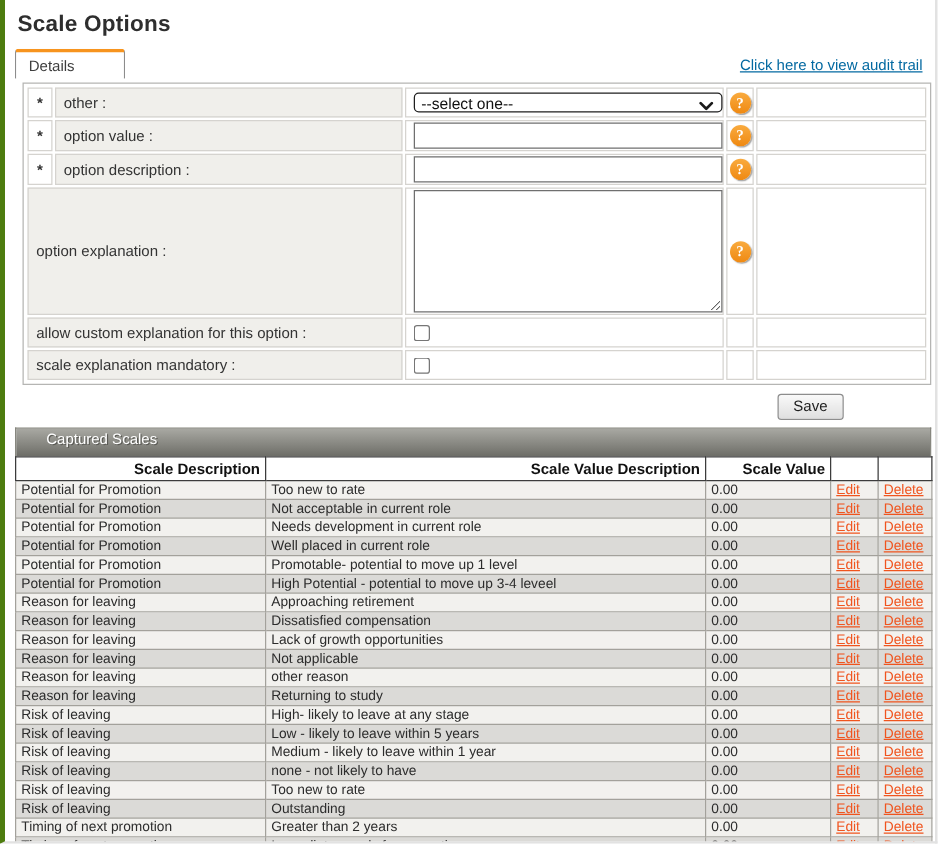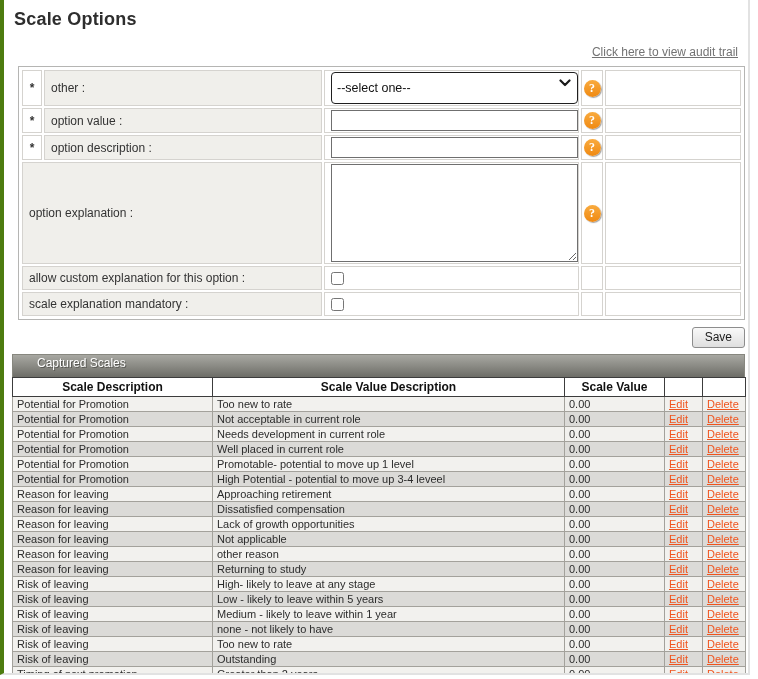--- a/index.html
+++ b/index.html
@@ -8,79 +8,82 @@
           border-right:2px solid #e2e2e2; border-bottom:2px solid #e2e2e2; background:#fff; overflow:hidden; }
 
   
   .page-title { font-size:18px; font-weight:bold; color:#2e2e2e; padding:9px 0 0 10px; letter-spacing:.2px; }
 
   
   .tabstrip { position:relative; margin-top:9px; height:24px; }
   .tab { position:absolute; left:8px; bottom:0; display:inline-block; width:88px; height:24px;
          background:#fff; border:1px solid #8c8c8c; border-bottom:none; border-top:3px solid #f7941e;
          border-radius:3px 3px 0 0; font-size:12px; color:#3d3d3d; padding:4px 0 0 10px; }
-  .audit-link { position:absolute; right:10px; bottom:4px; font-size:12px; color:#737373;
+  .audit-link { position:absolute; right:10px; bottom:4px; font-size:12px; color:#0369a1;
                 text-decoration:underline; cursor:pointer; }
 
   
   .form-wrap { margin:3px 0 0 14px; width:727px; border:1px solid #b5b5b3; background:#fff; padding:1px; }
   table.form { width:100%; border-spacing:2px; border-collapse:separate; }
   table.form td { border:1px solid #d5d3cf; background:#fff; font-size:12px; color:#333; vertical-align:middle; }
   td.star { width:20px; text-align:center; color:#ef7a22; font-weight:bold; font-size:12px; }
   td.lbl  { background:#f0efeb !important; padding-left:6px; }
   td.ctl  { padding:1px 0 1px 6px; }
   td.helpcell { width:22px; text-align:center; padding:1px 0; }
   tr.h24 td { height:24px; }
   tr.hTall td { height:80px; }
   tr.hTall td.lbl, tr.hTall td.lblwide { vertical-align:middle; }
   td.lblwide { background:#f0efeb !important; padding-left:6px; }
 
   .selwrap { position:relative; width:247px; display:inline-block; }
-  select.sel { width:247px; height:32px; font-size:12.5px; color:#111; padding:1px 22px 1px 5px;
+  select.sel { width:247px; height:16px; font-size:12.5px; color:#111; padding:1px 22px 1px 5px;
                border:1px solid #1f1f1f; border-radius:4px; background:#fff;
                -webkit-appearance:none; appearance:none; }
   .selwrap .chev { position:absolute; right:7px; top:7px; pointer-events:none; }
 
   input.txt { width:247px; height:21px; border:1px solid #6f6f6f; font-size:12.5px; padding:1px 4px; background:#fff; }
   textarea.ta { width:247px; height:98px; border:1px solid #6f6f6f; font-size:12.5px; padding:2px 4px;
                 resize:both; vertical-align:middle; }
   input.chk { width:13px; height:13px; vertical-align:middle; }
 
   .help { display:inline-block; width:17px; height:17px; border-radius:50%;
           background:linear-gradient(#f9ab3f,#ef8912); color:#fff; font-weight:bold; font-size:12px;
           line-height:17px; text-align:center; box-shadow:1px 1px 1px rgba(90,90,90,.55); cursor:pointer;
           font-family:"Liberation Serif","DejaVu Serif",serif; }
 
   
-  .save-row { width:741px; text-align:right; margin:7px 0 6px 0; }
+  .save-row { width:671px; text-align:right; margin:7px 0 6px 0; }
   .save-btn { font-size:12px; color:#1d1d1d; padding:2px 12px 3px 12px; border:1px solid #8d8d8d; border-radius:3px;
               background:linear-gradient(#f9f9f9,#dfdfdf); cursor:pointer; }
 
   
   .grid-wrap { margin:1px 0 0 8px; width:733px; }
   .grid-bar { height:23px; line-height:16px; background:linear-gradient(#a8a8a2,#6d6d67);
               border:1px solid #87877f; border-bottom:none; color:#fff; font-weight:normal; font-size:12px;
               padding-left:24px; text-shadow:1px 1px 0 #5a5a55; }
   table.grid { width:733px; border-collapse:collapse; table-layout:fixed; }
   table.grid th { border:1px solid #3c3c3c; background:#fff; font-size:12px; font-weight:bold; color:#111;
-                  text-align:center; padding:2px 4px; height:18px; }
+                  text-align:right; padding:2px 4px; height:18px; }
   table.grid td { border:1px solid #a3a19b; font-size:11px; color:#2c2c2c; padding:1px 4px; height:15px;
                   overflow:hidden; white-space:nowrap; }
   tr.odd  td { background:#f2f1ee; }
   tr.even td { background:#dbdad7; }
   a.grid-link { color:#f0541e; text-decoration:underline; font-size:11px; cursor:pointer; }
 </style>
 </head>
 <body>
 
 <div class="page">
 
   <div class="page-title">Scale Options</div>
 
   <div class="tabstrip">
+    <div class="tab">
+      <span>Details</span>
+    </div>
     <a class="audit-link">Click here to view audit trail</a>
   </div>
 
   <div class="form-wrap">
     <table class="form">
       <colgroup>
           <col style="width:20px">
           <col style="width:278px">
           <col style="width:252px">
           <col style="width:22px">

